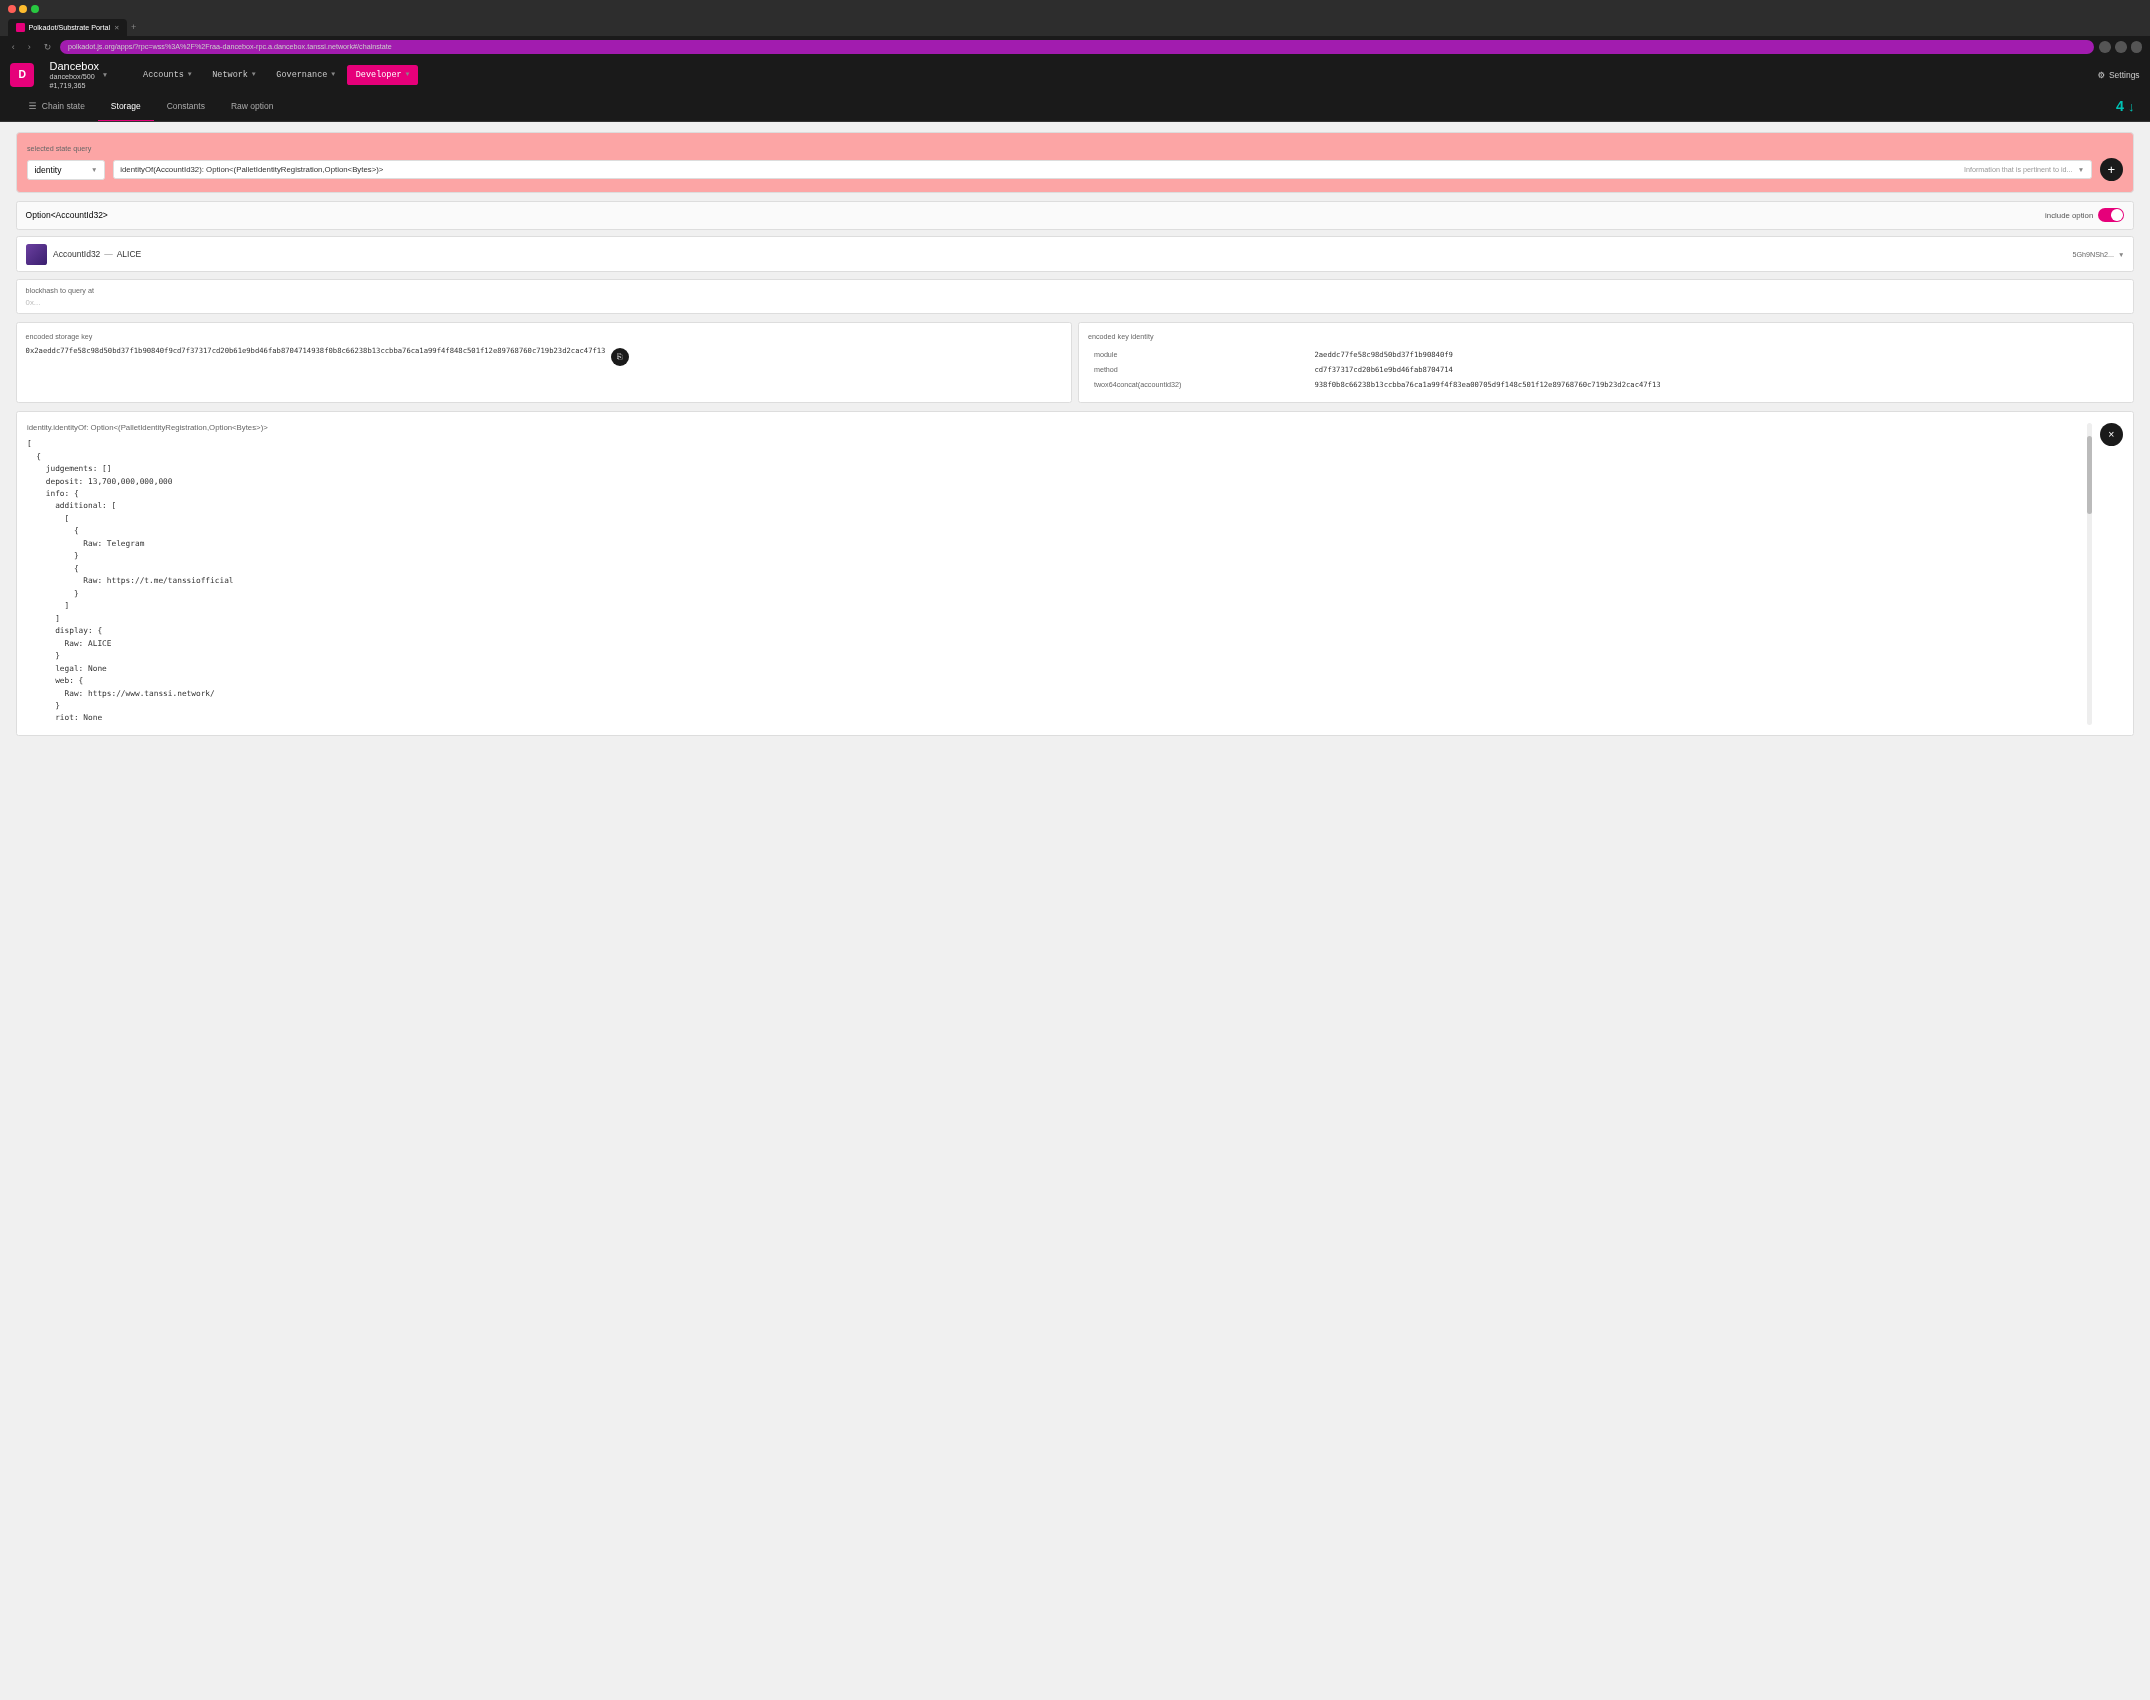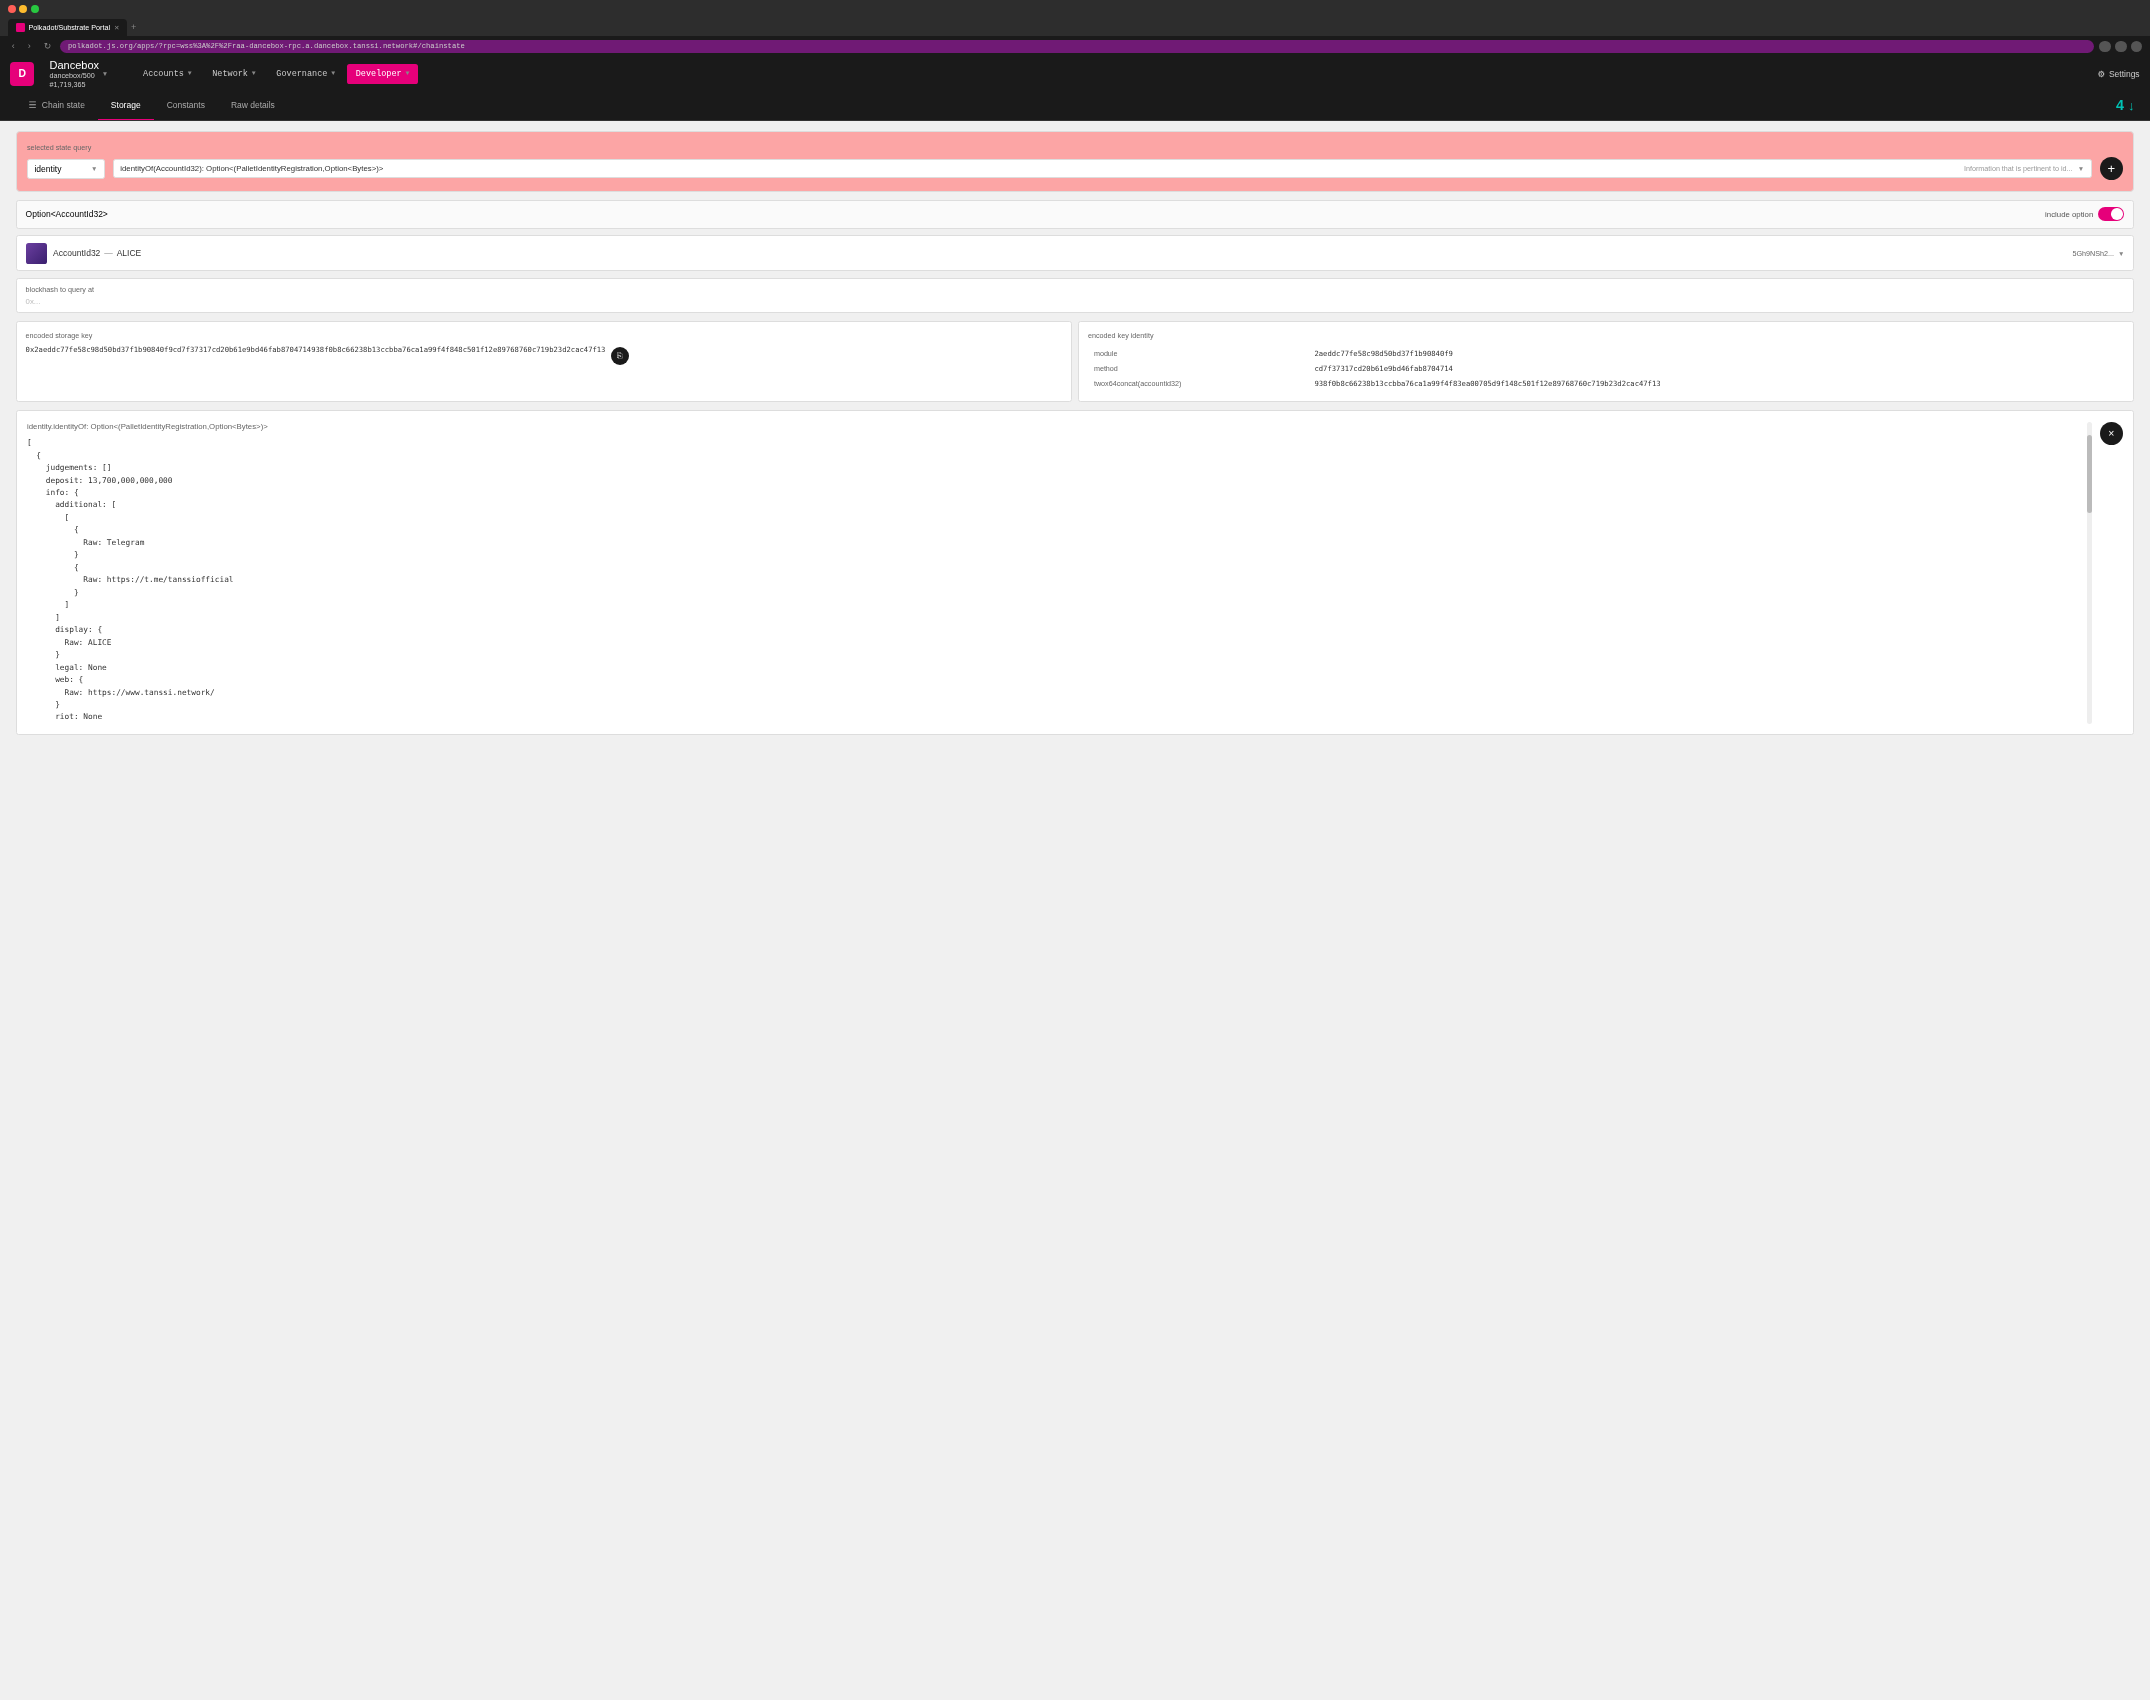--- a/index.html
+++ b/index.html
@@ -15,21 +15,21 @@
     .browser-tabs { display: flex; align-items: flex-end; gap: 0; margin-top: 2.6px; }
     .browser-tab { background: #3d3d3d; color: #ccc; padding: 3.9px 7.8px; border-radius: 3.9px 3.9px 0 0; font-size: 7.2px; display: flex; align-items: center; gap: 3.9px; min-width: 117px; }
     .browser-tab.active { background: #1a1a1a; color: #fff; }
     .tab-favicon { width: 9px; height: 9px; background: #e6007a; border-radius: 1.3px; flex-shrink: 0; }
     .tab-close { margin-left: auto; color: #888; font-size: 6.5px; }
     .tab-new { background: transparent; color: #888; padding: 3.9px; border-radius: 50%; font-size: 9px; }
 
     
     .browser-addressbar { background: #1a1a1a; padding: 3.9px 7.8px; display: flex; align-items: center; gap: 5.2px; }
     .nav-btn { color: #888; background: none; border: none; cursor: pointer; font-size: 9px; padding: 1.3px 3.9px; }
-    .address-input { background: #701a75; color: #ccc; border: none; border-radius: 13px; padding: 2.6px 7.8px; flex: 1; font-size: 7.2px; outline: none; font-family: Liberation Mono, monospace; }
+    .address-input { background: #a21caf; color: #ccc; border: none; border-radius: 13px; padding: 2.6px 7.8px; flex: 1; font-size: 7.2px; outline: none; }
     .browser-actions { display: flex; gap: 3.9px; align-items: center; }
     .action-icon { width: 11.7px; height: 11.7px; border-radius: 50%; background: #555; display: inline-block; }
 
     
     .app-header { background: #1a1a1a; display: flex; align-items: center; padding: 0 10.4px; height: 34px; gap: 15.6px; }
     .app-logo { width: 23.5px; height: 23.5px; background: #e6007a; border-radius: 3.9px; display: flex; align-items: center; justify-content: center; color: white; font-weight: bold; font-size: 10.4px; flex-shrink: 0; }
     .network-info { color: #ccc; font-size: 7.2px; }
     .network-name { font-weight: 400; font-size: 11px; color: white; text-align: right; }
     .network-dropdown { display: flex; align-items: center; gap: 2.6px; cursor: pointer; margin-right: 10.4px; }
     .chevron { color: #888; font-size: 6.5px; }
@@ -176,21 +176,21 @@
     <span class="chain-state-icon">☰</span>
     <span>Chain state</span>
   </div>
   <div class="sub-nav-item active">
     <span>Storage</span>
   </div>
   <div class="sub-nav-item">
     <span>Constants</span>
   </div>
   <div class="sub-nav-item">
-    <span>Raw details</span>
+    <span>Raw option</span>
   </div>
   <div class="sub-nav-right">
     <span class="badge-num arrow-cyan">4</span>
     <span style="color:#00c2b4; font-size:13px;">↓</span>
   </div>
 </div>
 
 <div class="main-content">
 
   <div class="query-section">

